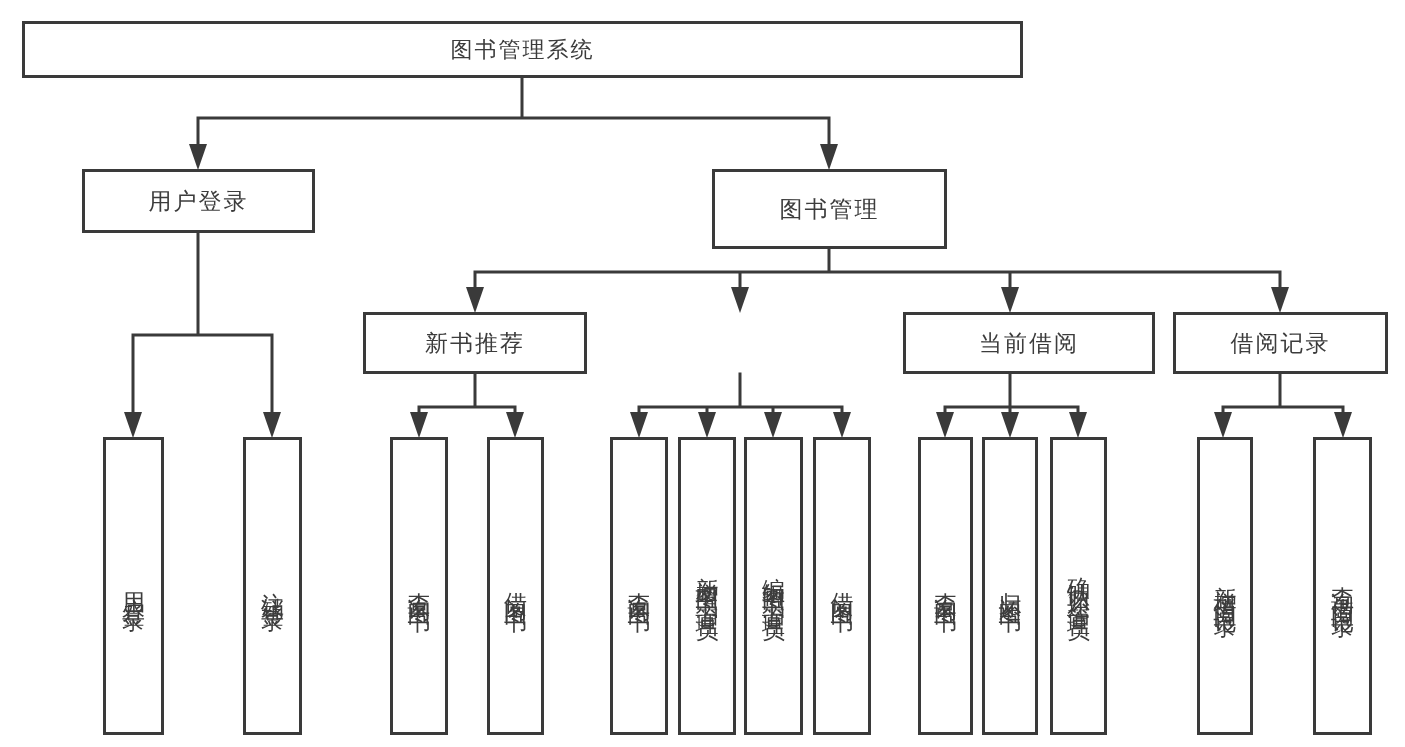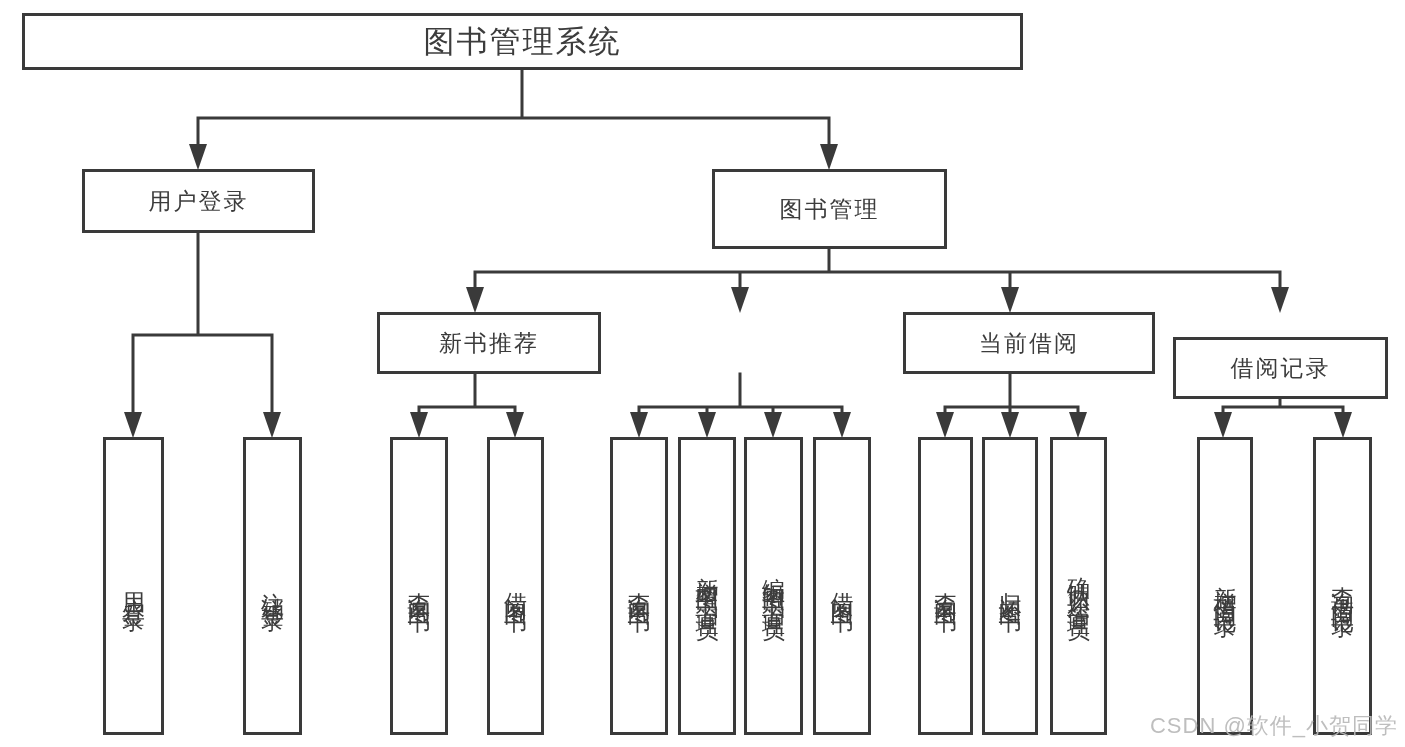--- a/index.html
+++ b/index.html
@@ -16,21 +16,21 @@
     position:absolute;
     box-sizing:border-box;
     background:#ffffff;
     border:3px solid #3a3a3a;
     display:flex;align-items:center;justify-content:center;
     z-index:1;
     font-size:23px;
     letter-spacing:2px;
     white-space:nowrap;
   }
-  .node.title{font-size:31px;}
+  .node.title{font-size:22px;margin-top:8px;}
   .leaf{
     writing-mode:vertical-lr;
     text-orientation:mixed;
     letter-spacing:6px;
     line-height:1;
     font-size:23px;
   }
   #watermark{
     position:absolute;
     right:7px;top:711px;
@@ -77,36 +77,35 @@
       <polygon points="1214,412 1232,412 1223,438"></polygon>
       <polygon points="1334,412 1352,412 1343,438"></polygon>
     </g>
   </svg>
 
   <div class="node title" style="left:22px;top:13px;width:1001px;height:57px;">图书管理系统</div>
 
   <div class="node" style="left:82px;top:169px;width:233px;height:64px;">用户登录</div>
   <div class="node" style="left:712px;top:169px;width:235px;height:80px;">图书管理</div>
 
-  <div class="node" style="left:363px;top:312px;width:224px;height:62px;margin-left:14px;">新书推荐</div>
+  <div class="node" style="left:363px;top:312px;width:224px;height:62px;">新书推荐</div>
   <div class="node" style="left:903px;top:312px;width:252px;height:62px;">当前借阅</div>
-  <div class="node" style="left:1173px;top:312px;width:215px;height:62px;margin-top:25px;">借阅记录</div>
+  <div class="node" style="left:1173px;top:312px;width:215px;height:62px;">借阅记录</div>
 
   <div class="node leaf" style="left:103px;top:437px;width:61px;height:298px;">用户登录</div>
   <div class="node leaf" style="left:243px;top:437px;width:59px;height:298px;">注销登录</div>
 
   <div class="node leaf" style="left:390px;top:437px;width:58px;height:298px;">查询图书</div>
   <div class="node leaf" style="left:487px;top:437px;width:57px;height:298px;">借阅图书</div>
 
   <div class="node leaf" style="left:610px;top:437px;width:58px;height:298px;">查询图书</div>
   <div class="node leaf" style="left:678px;top:437px;width:58px;height:298px;">新增图书（管理员）</div>
   <div class="node leaf" style="left:744px;top:437px;width:59px;height:298px;">编辑图书（管理员）</div>
   <div class="node leaf" style="left:813px;top:437px;width:58px;height:298px;">借阅图书</div>
 
   <div class="node leaf" style="left:918px;top:437px;width:55px;height:298px;">查询图书</div>
   <div class="node leaf" style="left:982px;top:437px;width:56px;height:298px;">归还图书</div>
   <div class="node leaf" style="left:1050px;top:437px;width:57px;height:298px;">确认归还（管理员）</div>
 
   <div class="node leaf" style="left:1197px;top:437px;width:56px;height:298px;">新增借阅记录</div>
   <div class="node leaf" style="left:1313px;top:437px;width:59px;height:298px;">查询借阅记录</div>
 
-  <div id="watermark">CSDN @软件_小贺同学</div>
 </div>
 
 </body></html>

